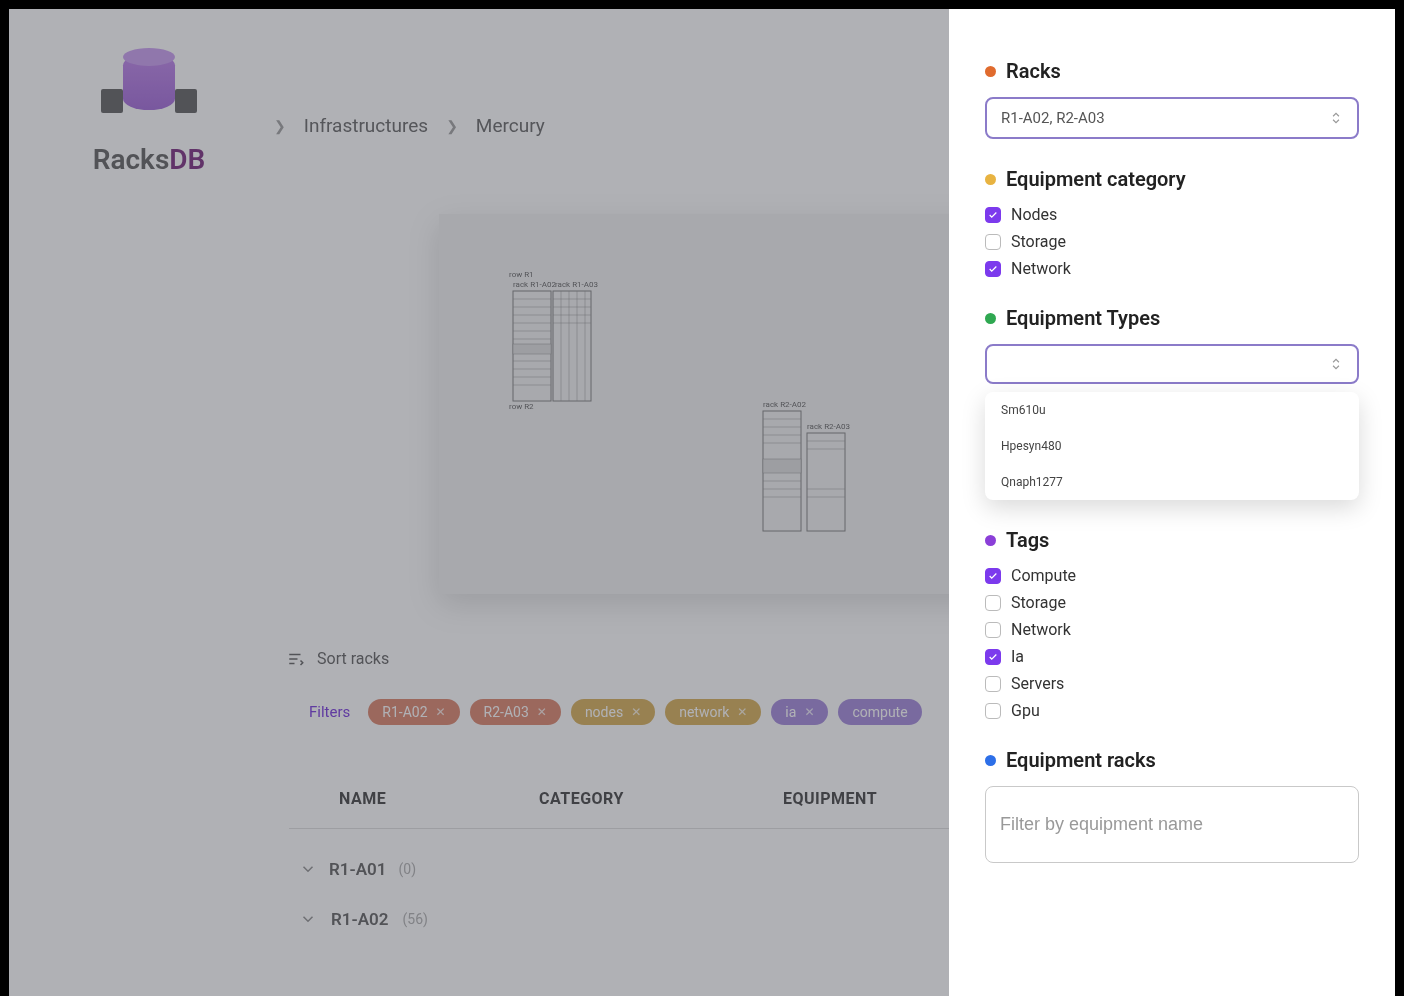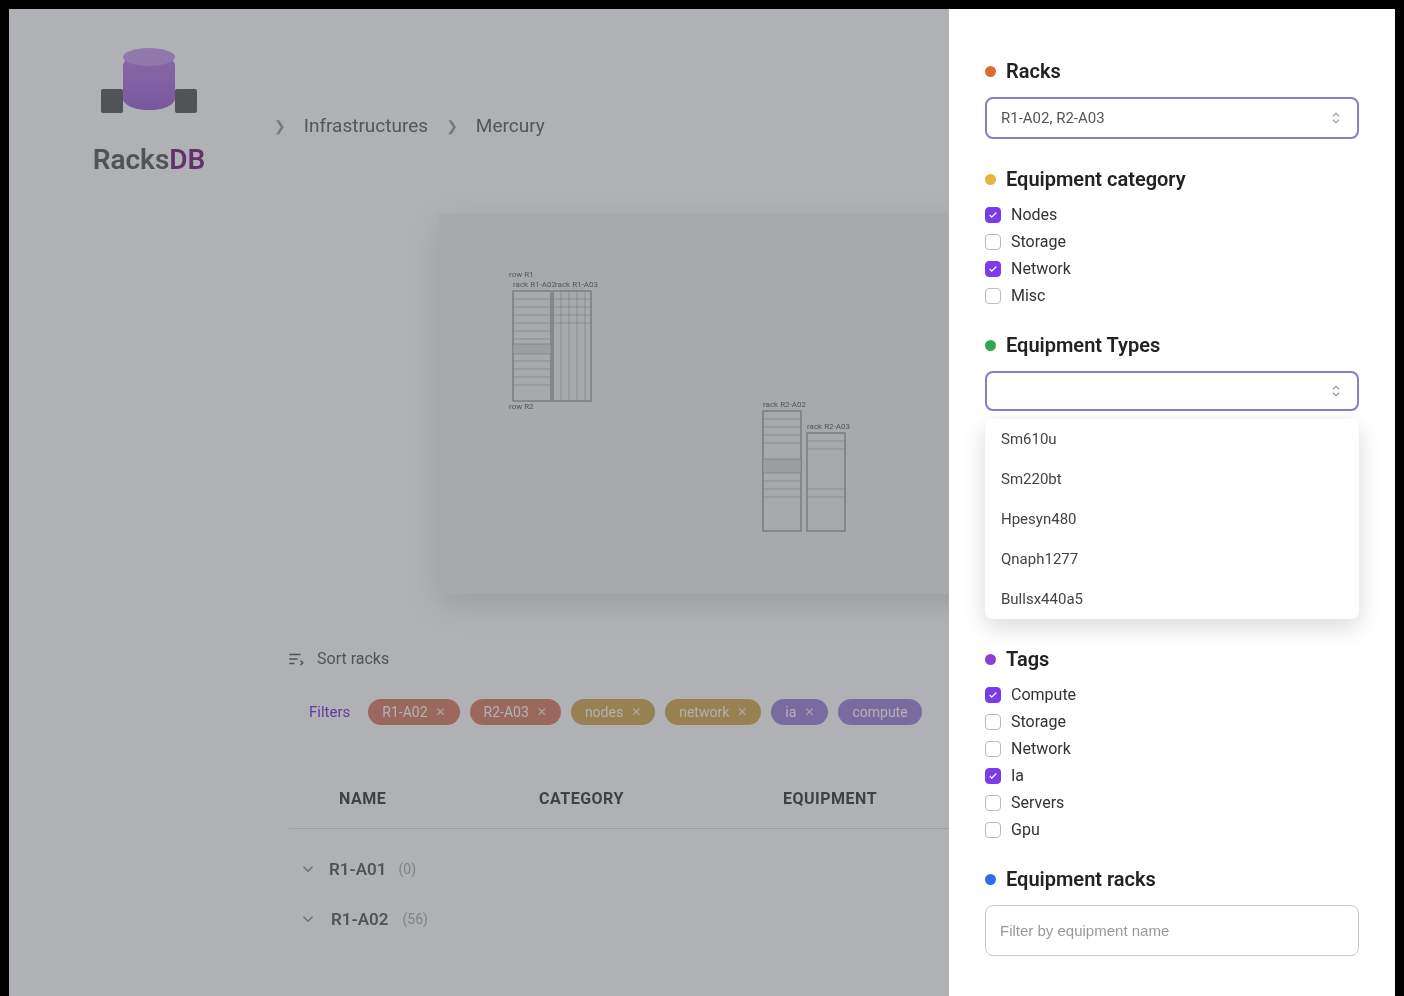--- a/index.html
+++ b/index.html
@@ -267,30 +267,30 @@
   position: relative;
   margin-top: 8px;
   background: #fff;
   border-radius: 8px;
   box-shadow: 0 8px 24px rgba(0,0,0,0.15);
   max-height: 230px;
   overflow: hidden;
 }
 .dropdown-item {
   padding: 11px 16px;
-  font-size: 15px;
+  font-size: 12px;
   color: #444;
   cursor: pointer;
 }
 .text-input {
   width: 100%;
   border: 1.5px solid #c9c9c9;
   border-radius: 8px;
-  padding: 16px 14px;
-  font-size: 15px;
+  padding: 27px 14px;
+  font-size: 18px;
   color: #0f172a;
 }
 .text-input::placeholder { color: #999; }
 </style>
 </head>
 <body>
 
 <div class="viewport">
   <div class="main-area">
     <div class="logo-block">
@@ -468,45 +468,39 @@
             <span>Storage</span>
           </div>
         <div class="check-item">
             <div class="checkbox checked">
               <svg viewBox="0 0 24 24" fill="none" stroke="currentColor" stroke-width="3">
                 <polyline points="20 6 9 17 4 12"></polyline>
               </svg>
             </div>
             <span>Network</span>
           </div>
-        <div class="check-item">
-            <div class="checkbox"></div>
-            <span>Misc</span>
-          </div>
       </div>
     </div>
 
     <div class="section">
       <div class="section-title">
           <span class="dot green"></span>
           <span>Equipment Types</span>
         </div>
       <div class="select-box empty">
         <span></span>
         <svg class="select-caret" viewBox="0 0 24 24" fill="none" stroke="currentColor" stroke-width="2">
             <polyline points="7 9 12 4 17 9"></polyline>
             <polyline points="7 15 12 20 17 15"></polyline>
           </svg>
       </div>
       <div class="dropdown-menu">
         <div class="dropdown-item">Sm610u</div>
-        <div class="dropdown-item">Sm220bt</div>
         <div class="dropdown-item">Hpesyn480</div>
         <div class="dropdown-item">Qnaph1277</div>
-        <div class="dropdown-item">Bullsx440a5</div>
 
       </div>
     </div>
 
     <div class="section">
       <div class="section-title">
           <span class="dot purple"></span>
           <span>Tags</span>
         </div>
       <div class="check-list">

